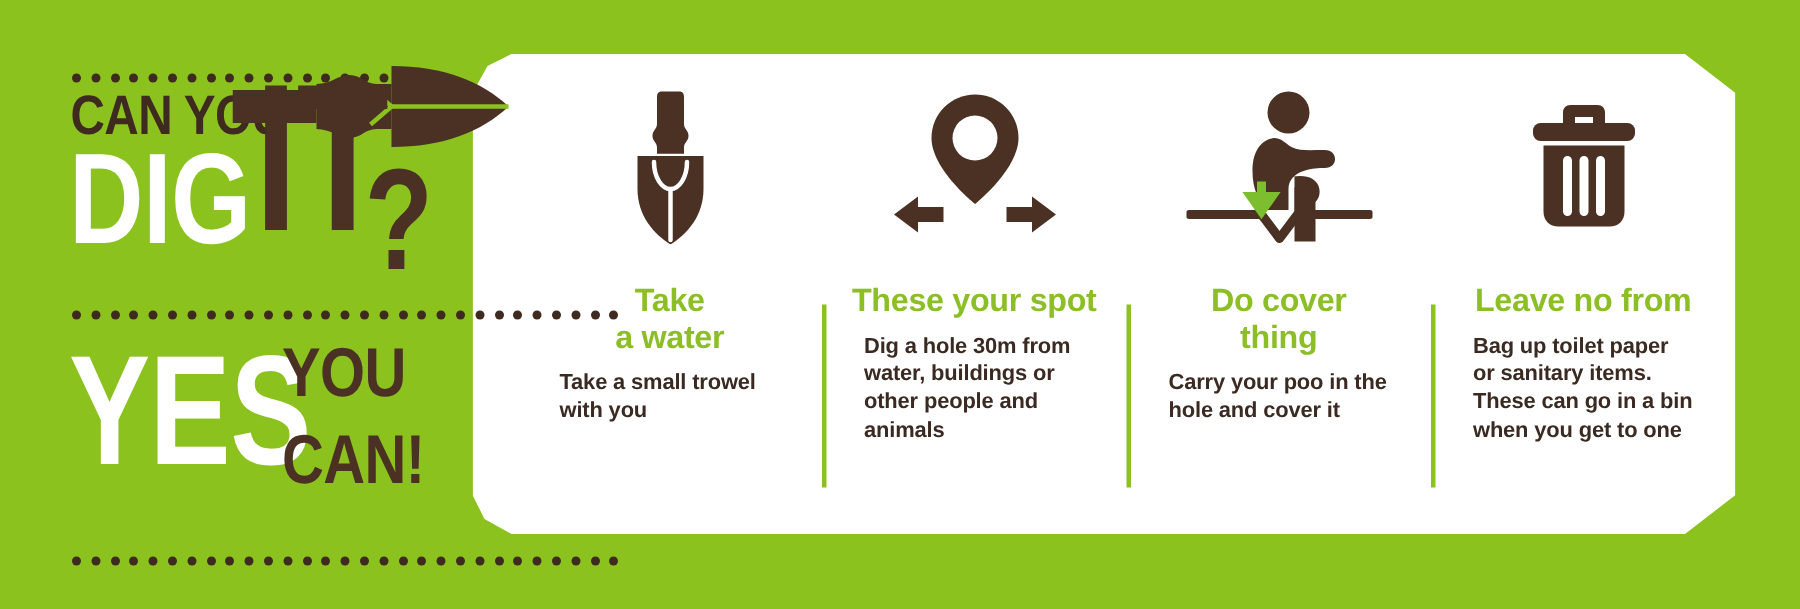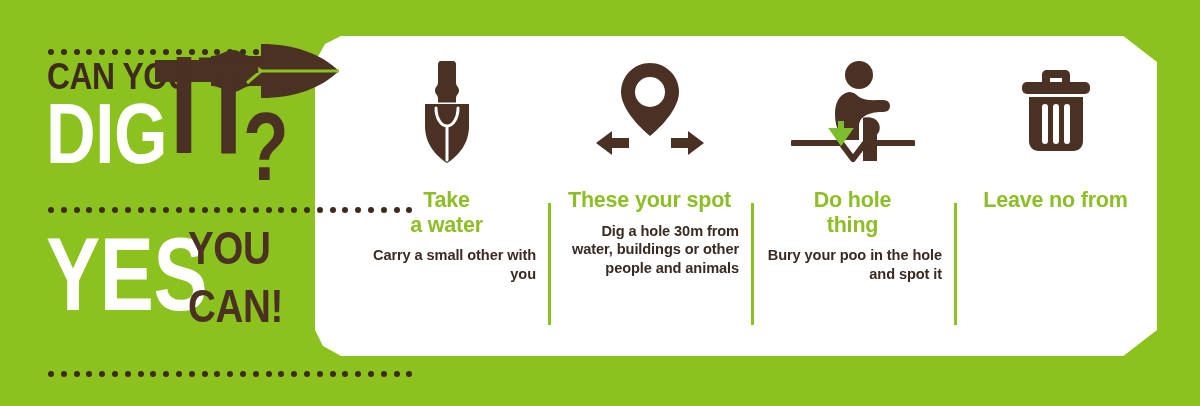--- a/index.html
+++ b/index.html
@@ -46,22 +46,22 @@
   .col{flex:1;position:relative;display:flex;flex-direction:column;align-items:center;}
   .col + .col::before{
     content:"";position:absolute;left:0;top:167px;width:3px;height:122px;background:#8CC21E;
   }
   .icon-wrap{height:150px;display:flex;align-items:center;justify-content:center;}
   .col-title{
     color:#8CBE26;font-size:21.5px;font-weight:bold;line-height:1.14;text-align:center;
     letter-spacing:-.2px;margin:0;padding:0 6px;
   }
   .col-body{
-    color:#3A2A22;font-size:14.6px;font-weight:bold;line-height:1.30;text-align:right;
-    margin-top:9px;padding:0 12px;letter-spacing:-.1px;
+    color:#3A2A22;font-size:14.6px;font-weight:bold;line-height:1.30;text-align:left;
+    margin-top:9px;padding:0 28px;letter-spacing:-.1px;
   }
   .c1 .col-title{margin-top:2px}
   .c2 .col-title{margin-top:2px}
   .c3 .col-title{margin-top:2px}
   .c4 .col-title{margin-top:2px}
 </style>
 </head>
 <body>
 
 <div class="poster">
@@ -180,21 +180,21 @@
         <svg width="66" height="104" viewBox="0 0 66 104">
           <path d="M27 2 h12 c2 0 3 1.5 3 3.5 v18 c0 4 3 4 3 8 c0 4 -3 4 -3 8 v4 h-18 v-4 c0 -4 -3 -4 -3 -8 c0 -4 3 -4 3 -8 v-18 c0 -2 1 -3.5 3 -3.5 z" fill="#4A3123"></path>
           <path d="M11 45 h44 v22 c0 18 -11 30 -22 37 c-11 -7 -22 -19 -22 -37 z" fill="#4A3123"></path>
           <path d="M33 101 v-34 M33 67 c-6 0 -11 -8 -11 -18 M33 67 c6 0 11 -8 11 -18" stroke="#FFFFFF" stroke-width="3" fill="none" stroke-linecap="round"></path>
         </svg>
       </div>
       <div class="col-title">
         <span>Take</span><br>
         <span>a water</span>
       </div>
-      <div class="col-body">Carry a small other with you</div>
+      <div class="col-body">Take a small trowel with you</div>
     </div>
 
     <div class="col c2">
       <div class="icon-wrap">
         <svg width="112" height="100" viewBox="0 0 112 100">
           <path d="M56 2 c-16 0 -29 13 -29 29 c0 21 29 44 29 44 s29 -23 29 -44 c0 -16 -13 -29 -29 -29 z" fill="#4A3123"></path>
           <circle cx="56" cy="31" r="15" fill="#FFFFFF"></circle>
           <path d="M2 82 l16 -12 v7 h17 v10 h-17 v7 z" fill="#4A3123"></path>
           <path d="M110 82 l-16 -12 v7 h-17 v10 h17 v7 z" fill="#4A3123"></path>
         </svg>
@@ -210,34 +210,35 @@
         <svg width="124" height="104" viewBox="0 0 124 104">
           <circle cx="68" cy="16" r="14" fill="#4A3123"></circle>
           <path d="M58 33 c-10 2 -14 11 -14 22 c0 12 4 20 10 26 h14 v-14 c0 -6 4 -10 10 -12 c6 -2 10 -2 14 -2 c5 0 7 -3 7 -6 c0 -3 -2 -6 -7 -6 c-8 0 -16 1 -22 -2 c-4 -2 -6 -6 -12 -6 z" fill="#4A3123"></path>
           <path d="M70 59 c10 -2 16 1 18 6 c2 5 0 11 -6 13 l-10 4 v-23 z" fill="#4A3123"></path>
           <path d="M72 66 l0 36 h14 l0 -36 z" fill="#4A3123"></path>
           <path d="M2 84 h48 l12 16 l12 -16 h48" stroke="#4A3123" stroke-width="6" fill="none" stroke-linejoin="round" stroke-linecap="round"></path>
           <path d="M50 62 v16 M50 82 l-7 -10 h14 z" stroke="#7DBE2E" stroke-width="6" fill="#7DBE2E"></path>
         </svg>
       </div>
       <div class="col-title">
-        <span>Do hole</span><br>
+        <span>Do cover</span><br>
         <span>thing</span>
       </div>
-      <div class="col-body">Bury your poo in the hole and spot it</div>
+      <div class="col-body">Carry your poo in the hole and cover it</div>
     </div>
 
     <div class="col c4">
       <div class="icon-wrap">
         <svg width="72" height="86" viewBox="0 0 72 86">
           <path d="M27 2 h18 c3 0 5 2 5 5 v7 h-8 v-4 h-12 v4 h-8 v-7 c0 -3 2 -5 5 -5 z" fill="#4A3123"></path>
           <rect x="2" y="14" width="68" height="12" rx="5" fill="#4A3123"></rect>
           <path d="M9 29 h54 v44 c0 6 -4 10 -10 10 h-34 c-6 0 -10 -4 -10 -10 z" fill="#4A3123"></path>
           <path d="M25 39 v34 M36 39 v34 M47 39 v34" stroke="#FFFFFF" stroke-width="6" stroke-linecap="round"></path>
         </svg>
       </div>
       <div class="col-title">
         <span>Leave no from</span>
       </div>
+      <div class="col-body">Bag up toilet paper or sanitary items. These can go in a bin when you get to one</div>
     </div>
 
   </div>
 </div>
 
 </body></html>

